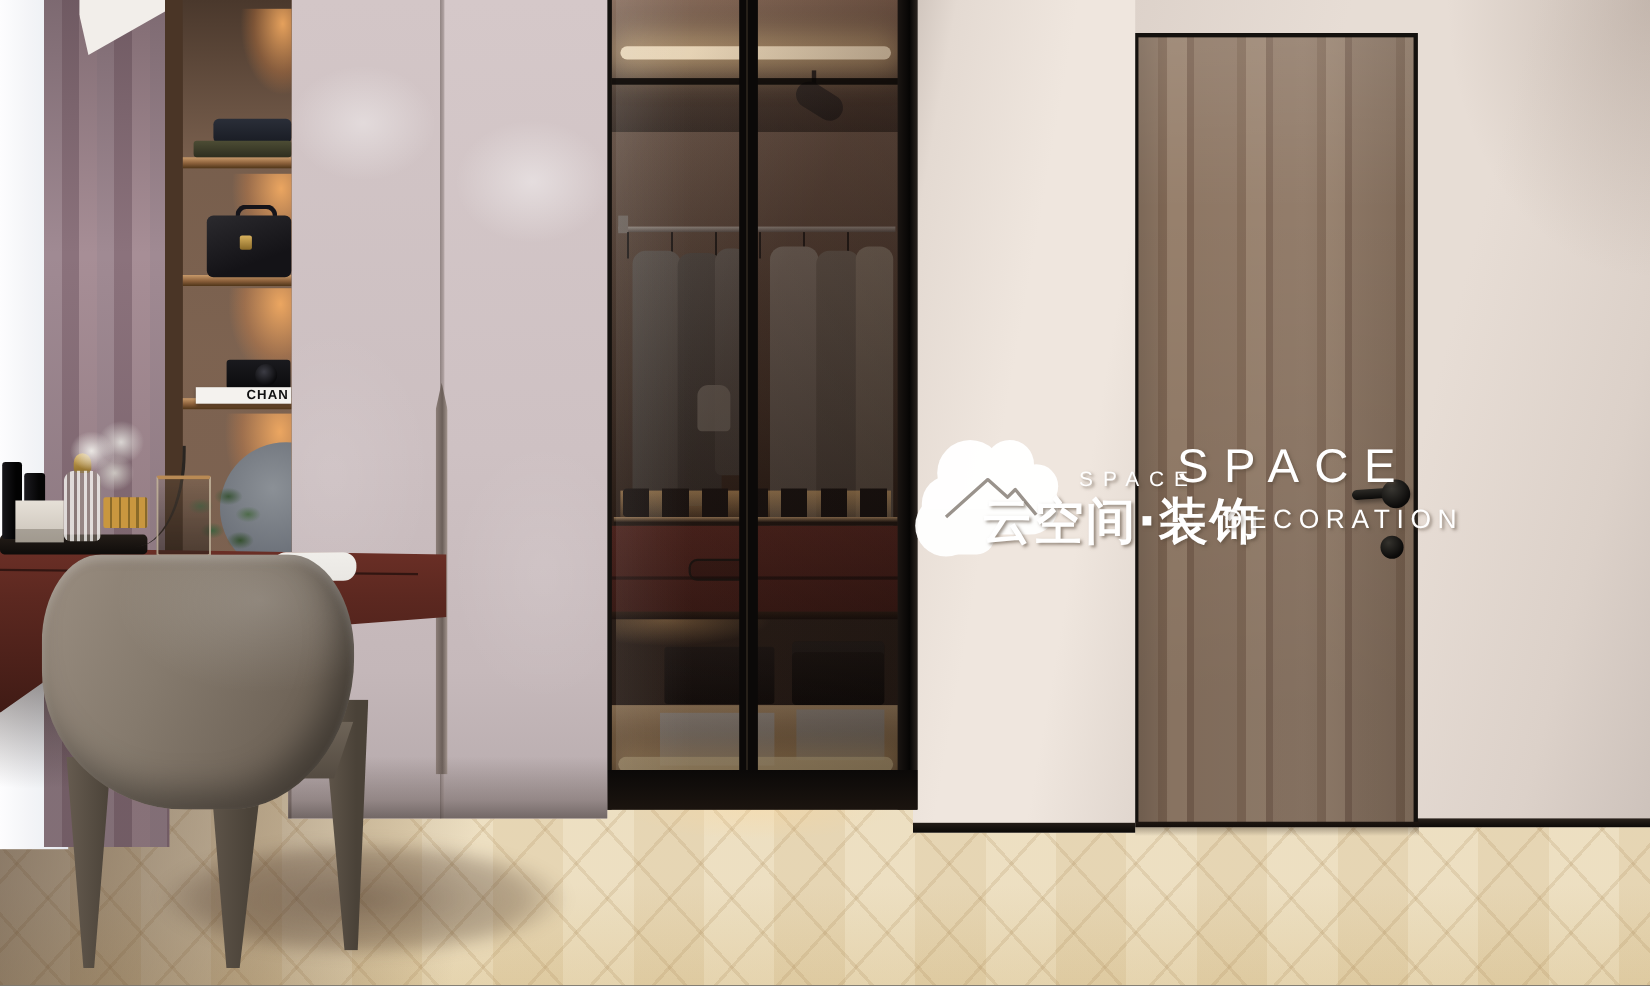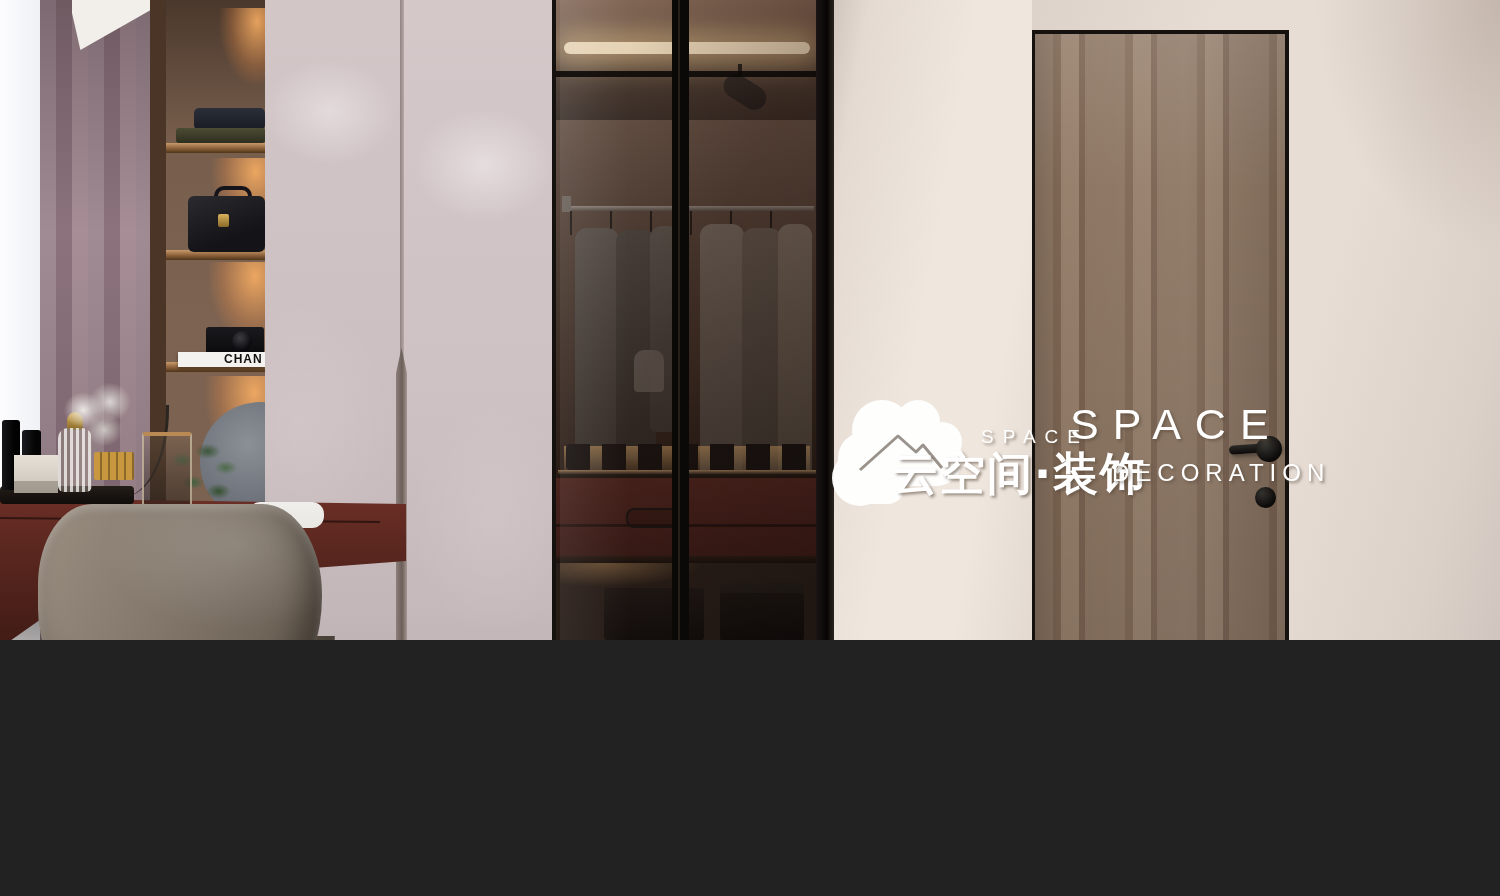--- a/index.html
+++ b/index.html
@@ -1,16 +1,16 @@
 <!DOCTYPE html>
 <html style="--wall: #e7ddd5; --wall-light: #efe6de; --floor: #ebdcbc; --floor-dark: #e2cfa6; --frame-black: #14110e; --door-wood: #8d7663; --door-wood-dark: #806855; --wardrobe: #cdc0c2; --desk: #5c2820; --burgundy: #5a241d; --curtain: #a08a93; --sheer: #f3f4f7; --chair: #857a6d; --cushion: #e9e7e3; --led-warm: #ffedc9; --niche-wood: #4a3526; --mirror-grey: #767b83; --plant-green: #4e6b4a; --gold: #c9973f; --white: #ffffff;"><head>
 <meta charset="utf-8">
 <style>
   html,body{margin:0;padding:0;background:#222;}
-  #stage{position:relative;width:1500px;height:640px;overflow:hidden;
+  #stage{position:relative;width:1500px;height:896px;overflow:hidden;
          font-family:"Liberation Sans",sans-serif;background:var(--wall);}
   .abs{position:absolute;}
 
   
   [data-name="herringbone-floor"]{left:0;top:692px;width:1500px;height:204px;
     background:
       repeating-linear-gradient(-48deg, rgba(172,140,92,.20) 0 3px, rgba(255,255,255,0) 3px 42px),
       repeating-linear-gradient(48deg, rgba(172,140,92,.20) 0 3px, rgba(255,255,255,0) 3px 42px),
       repeating-linear-gradient(90deg, rgba(255,252,244,.10) 0 64px, rgba(186,156,108,.10) 64px 128px),
       linear-gradient(180deg, var(--floor) 0%, var(--floor) 55%, var(--floor-dark) 100%);}

